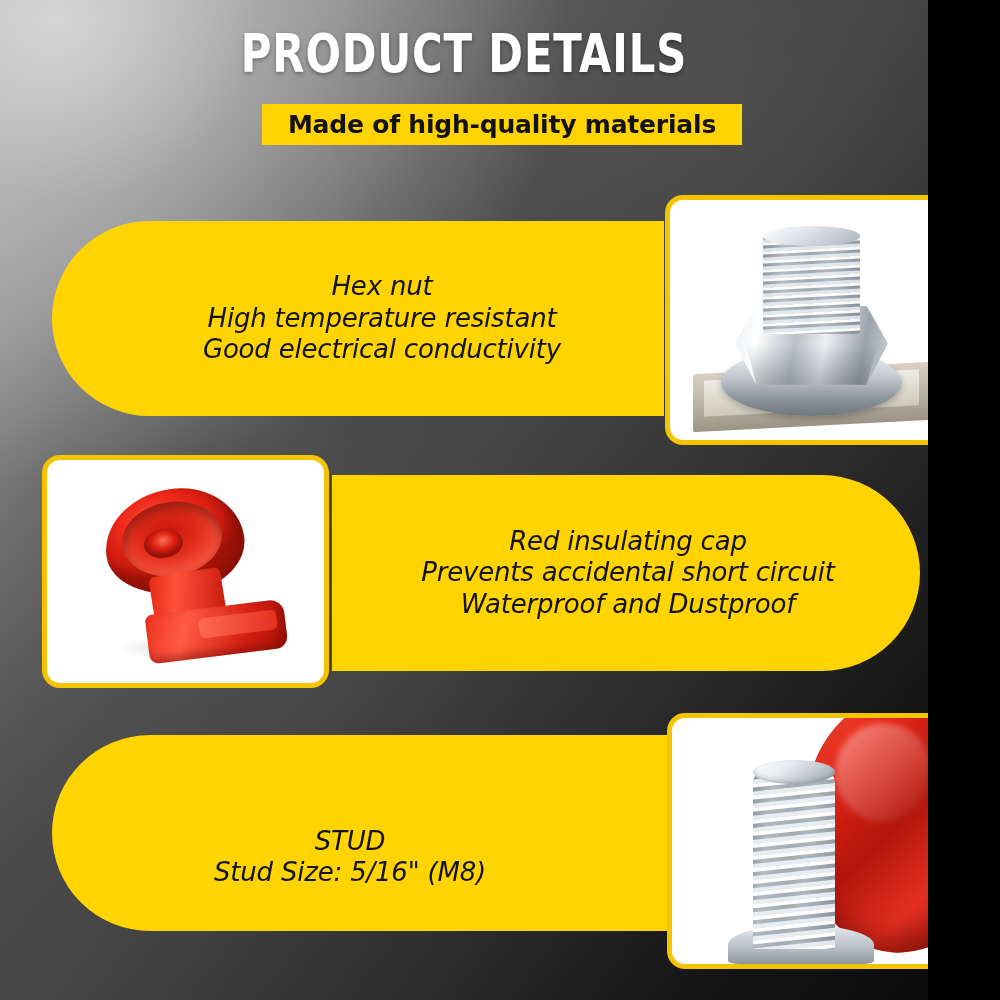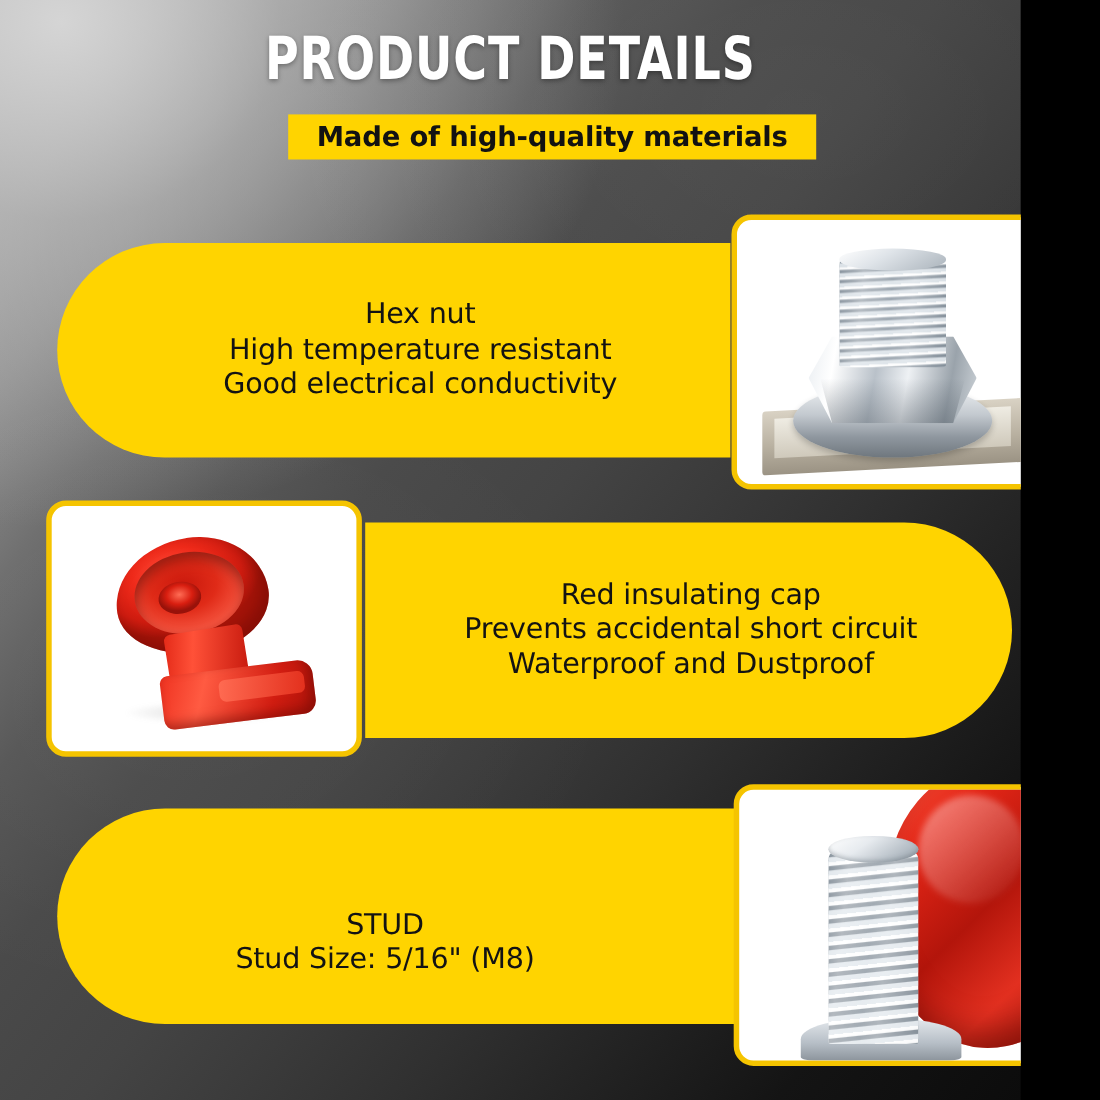--- a/index.html
+++ b/index.html
@@ -79,20 +79,21 @@
     white-space: nowrap;
   }
 
   
   .pill {
     position: absolute;
     background: #FFD400;
     display: flex;
     align-items: center;
     box-sizing: border-box;
+    font-style: italic;
   }
   .pill-text {
     width: 100%;
     text-align: center;
     color: #131313;
     font-size: 26px;
     line-height: 1.21;
     white-space: pre-line;
     letter-spacing: -0.2px;
   }

